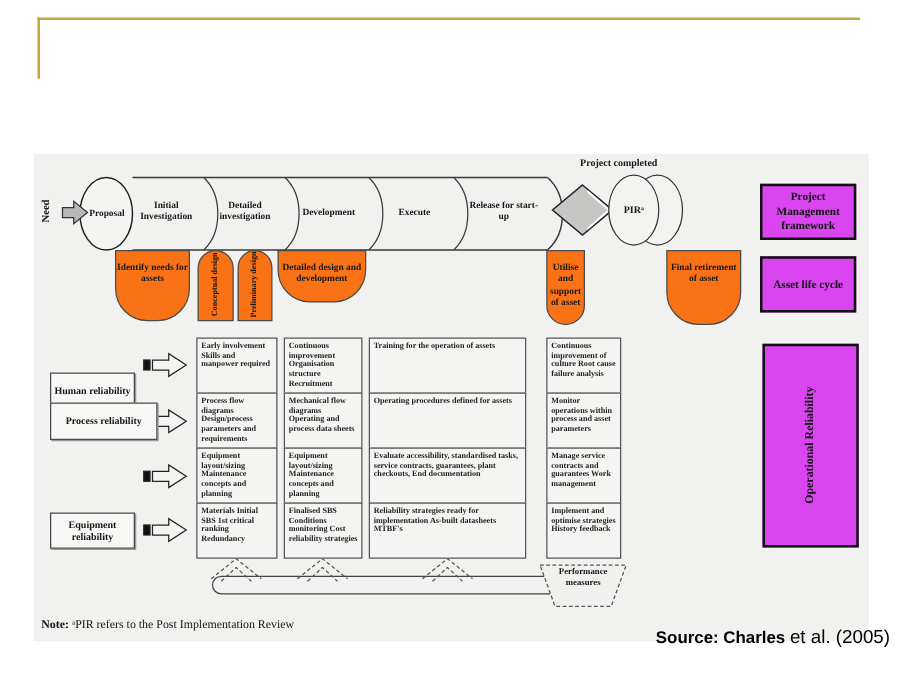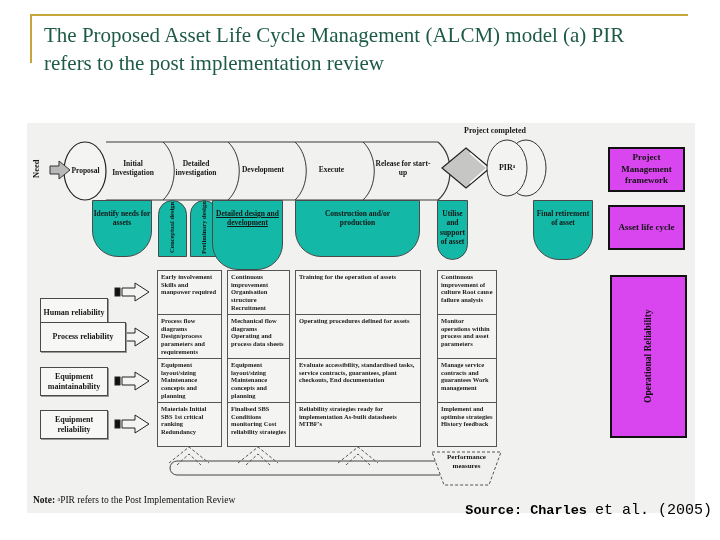--- a/index.html
+++ b/index.html
@@ -8,50 +8,49 @@
   .abs{position:absolute;box-sizing:border-box;}
   .gold{background:#C8A43C;}
   #title{left:44px;top:22px;width:630px;font-size:21px;line-height:1.32;color:#1E5B45;
          font-family:"Liberation Serif",serif;}
   #diagram{left:27px;top:123px;width:668px;height:390px;background:#f1f1ef;}
   #dsvg{left:0;top:0;z-index:0;}
   .lbl{z-index:2;font-weight:bold;color:#161616;text-align:center;
        font-family:"Liberation Serif",serif;}
   .stage{font-size:7.5px;line-height:1.25;}
   .row2{border:1px solid #4a4a4a;border-top:1px solid #4a4a4a;
-        border-radius:0 0 26px 26px;background:#14b8a6;z-index:1;
+        border-radius:0 0 26px 26px;background:#f97316;z-index:1;
         display:flex;align-items:flex-start;justify-content:center;
         font-weight:bold;font-size:7.5px;line-height:1.25;text-align:center;
         padding-top:8px;color:#161616;font-family:"Liberation Serif",serif;}
   .vtext{writing-mode:vertical-rl;transform:rotate(180deg);
          display:flex;align-items:center;justify-content:center;}
   .leftbox{border:1px solid #4a4a4a;background:#f7f7f5;display:flex;align-items:center;
            justify-content:center;font-weight:bold;font-size:8px;line-height:1.2;
            text-align:center;z-index:2;color:#161616;box-shadow:1px 1px 0 #999;}
   .sidebox{border:2px solid #111;background:#d946ef;display:flex;align-items:center;
            justify-content:center;font-weight:bold;font-size:9px;line-height:1.3;
            text-align:center;z-index:2;color:#111;}
   .cell{border:1px solid #555;background:#f4f4f2;z-index:1;padding:2px 3px;
         font-size:6.5px;line-height:1.18;font-weight:bold;color:#222;
         font-family:"Liberation Serif",serif;text-align:left;overflow:hidden;}
   #note{left:6px;top:372px;font-size:9.5px;color:#111;z-index:2;}
   #source{left:0;top:501px;width:712px;text-align:right;
-          font-family:Liberation Mono, monospace;color:#000;z-index:3;padding-left:10px;}
+          font-family:Liberation Sans, sans-serif;color:#000;z-index:3;padding-left:10px;}
   #source .b{font-weight:bold;font-size:13.5px;}
   #source .r{font-weight:normal;font-size:15px;}
 </style>
 </head>
 <body>
 
 <div id="slide">
 
   <div class="abs gold" style="left:30px;top:14px;width:658px;height:2px;"></div>
   <div class="abs gold" style="left:30px;top:14px;width:2px;height:49px;"></div>
 
-  <div class="abs" id="title">The Proposed Asset Life Cycle Management (ALCM) model (a) PIR refers to the post implementation review</div>
 
   <div class="abs" id="diagram">
 
     <svg class="abs" id="dsvg" width="668" height="390" viewBox="0 0 668 390">
 
       <path d="M79 19 H411 M79 77 H411" stroke="#3a3a3a" stroke-width="1.2" fill="none"></path>
       <path d="M411 19 C427 33 427 63 411 77" stroke="#3a3a3a" stroke-width="1.2" fill="none"></path>
       <g stroke="#3a3a3a" stroke-width="1" fill="none">
         <path d="M136 19 C151 33 151 63 136 77"></path>
         <path d="M201 19 C216 33 216 63 201 77"></path>
@@ -113,28 +112,26 @@
     <div class="abs lbl" style="left:409px;top:3px;width:62px;font-size:8px;line-height:1.25;margin-left:28px;">Project completed</div>
     <div class="abs lbl" style="left:461px;top:40px;width:38px;font-size:8px;">PIRᵃ</div>
 
     <div class="abs sidebox" style="left:581px;top:24px;width:77px;height:45px;">Project Management framework</div>
     <div class="abs sidebox" style="left:581px;top:82px;width:77px;height:45px;">Asset life cycle</div>
     <div class="abs sidebox vtext" style="left:583px;top:152px;width:77px;height:163px;font-size:9.5px;">Operational Reliability</div>
 
     <div class="abs row2" style="left:65px;top:77px;width:60px;height:57px;">Identify needs for assets</div>
     <div class="abs row2 vtext" style="left:131px;top:77px;width:29px;height:57px;font-size:6.5px;padding-top:2px;">Conceptual design</div>
     <div class="abs row2 vtext" style="left:163px;top:77px;width:28px;height:57px;font-size:6.5px;padding-top:2px;">Preliminary design</div>
-    <div class="abs row2" style="left:185px;top:77px;width:71px;height:70px;text-decoration:underline;">Detailed design and development</div>
-    <div class="abs row2" style="left:268px;top:77px;width:125px;height:57px;padding-left:18px;padding-right:18px;">Construction and/or production</div>
+    <div class="abs row2" style="left:195px;top:77px;width:71px;height:42px;">Detailed design and development</div>
     <div class="abs row2" style="left:410px;top:77px;width:31px;height:60px;">Utilise and support of asset</div>
     <div class="abs row2" style="left:506px;top:77px;width:60px;height:60px;">Final retirement of asset</div>
 
     <div class="abs leftbox" style="left:13px;top:155px;width:68px;height:30px;margin-top:20px;">Human reliability</div>
     <div class="abs leftbox" style="left:13px;top:199px;width:86px;height:30px;">Process reliability</div>
-    <div class="abs leftbox" style="left:13px;top:244px;width:68px;height:29px;">Equipment maintainability</div>
     <div class="abs leftbox" style="left:13px;top:287px;width:68px;height:29px;">Equipment reliability</div>
 
     <div class="abs cell" style="left:130px;top:147px;width:65px;height:45px;">Early involvement Skills and manpower required</div>
     <div class="abs cell" style="left:130px;top:191px;width:65px;height:45px;">Process flow diagrams Design/process parameters and requirements</div>
     <div class="abs cell" style="left:130px;top:235px;width:65px;height:45px;">Equipment layout/sizing Maintenance concepts and planning</div>
     <div class="abs cell" style="left:130px;top:279px;width:65px;height:45px;">Materials Initial SBS 1st critical ranking Redundancy</div>
 
     <div class="abs cell" style="left:200px;top:147px;width:63px;height:45px;">Continuous improvement Organisation structure Recruitment</div>
     <div class="abs cell" style="left:200px;top:191px;width:63px;height:45px;">Mechanical flow diagrams Operating and process data sheets</div>
     <div class="abs cell" style="left:200px;top:235px;width:63px;height:45px;">Equipment layout/sizing Maintenance concepts and planning</div>

